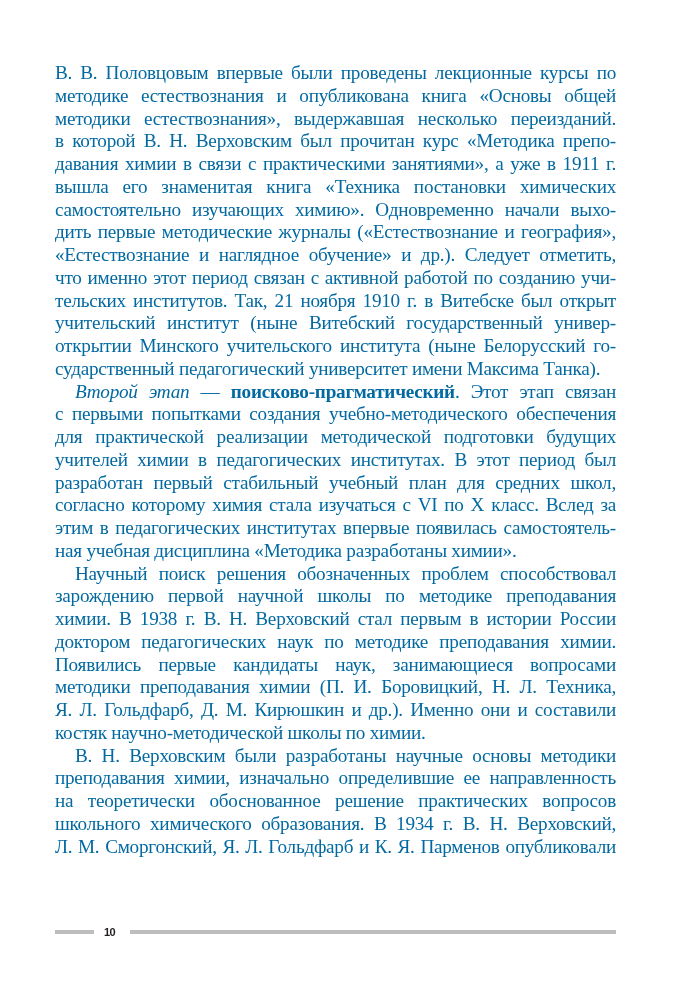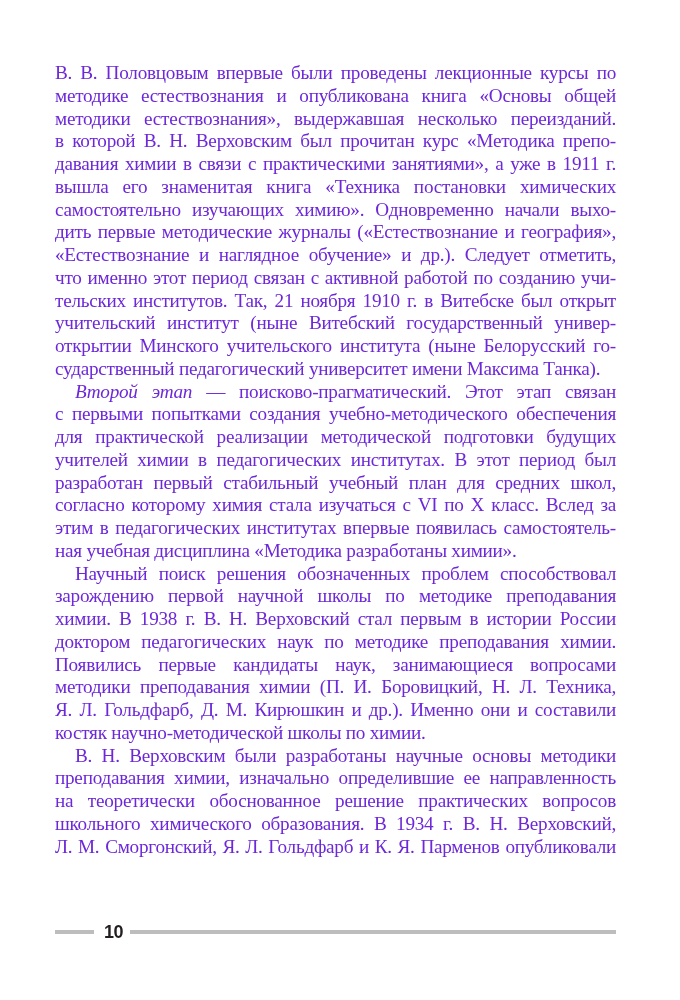--- a/index.html
+++ b/index.html
@@ -1,34 +1,34 @@
 <!DOCTYPE html>
 <html><head>
 <meta charset="utf-8">
 <style>
   html, body { margin: 0; padding: 0; background: #ffffff; }
   body { width: 680px; height: 1000px; position: relative; overflow: hidden; }
   .page { position: absolute; left: 0; top: 0; width: 680px; height: 1000px; }
   .text-block {
     position: absolute; left: 55px; top: 62px; width: 561px;
     font-family: "Liberation Serif", "DejaVu Serif", serif;
-    font-size: 19.2px; line-height: 22.75px; color: #6d28d9;
+    font-size: 19.2px; line-height: 22.75px; color: #0369a1;
   }
   .line {
     display: block; height: 22.75px; white-space: nowrap;
     text-align: justify; text-align-last: justify;
     letter-spacing: -0.25px;
   }
   .line.last { text-align-last: left; }
   .line.indent { padding-left: 20px; }
   .it { font-style: italic; }
-  .bd { font-weight: normal; margin-top: 48px; }
+  .bd { font-weight: bold; margin-top: 48px; }
   .footer { position: absolute; left: 0; top: 920px; width: 680px; height: 24px; }
   .rule-short { position: absolute; left: 55px; top: 10px; width: 39px; height: 4px; background: #bdbdbd; }
-  .page-num { position: absolute; left: 104px; top: 0; font-family: "Liberation Sans", "DejaVu Sans", sans-serif; font-weight: bold; font-size: 18px; line-height: 24px; color: #231f20; letter-spacing: -0.5px; }
+  .page-num { position: absolute; left: 104px; top: 0; font-family: "Liberation Sans", "DejaVu Sans", sans-serif; font-weight: bold; font-size: 11px; line-height: 24px; color: #231f20; letter-spacing: -0.5px; }
   .rule-long { position: absolute; left: 130px; top: 10px; width: 486px; height: 4px; background: #bdbdbd; }
 </style>
 </head>
 <body>
 
 <div class="page">
   <div class="text-block">
     <span class="line">В. В. Половцовым впервые были проведены лекционные курсы по</span>
     <span class="line">методике естествознания и опубликована книга «Основы общей</span>
     <span class="line">методики естествознания», выдержавшая несколько переизданий.</span>

